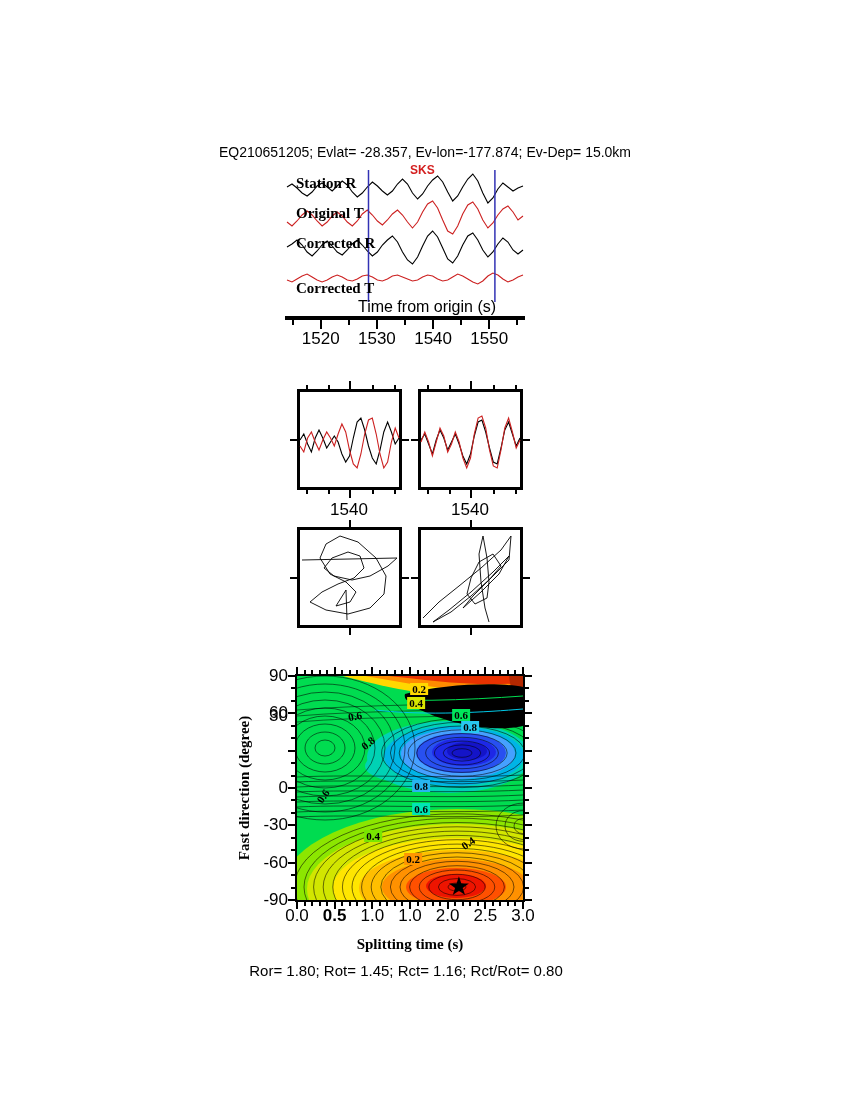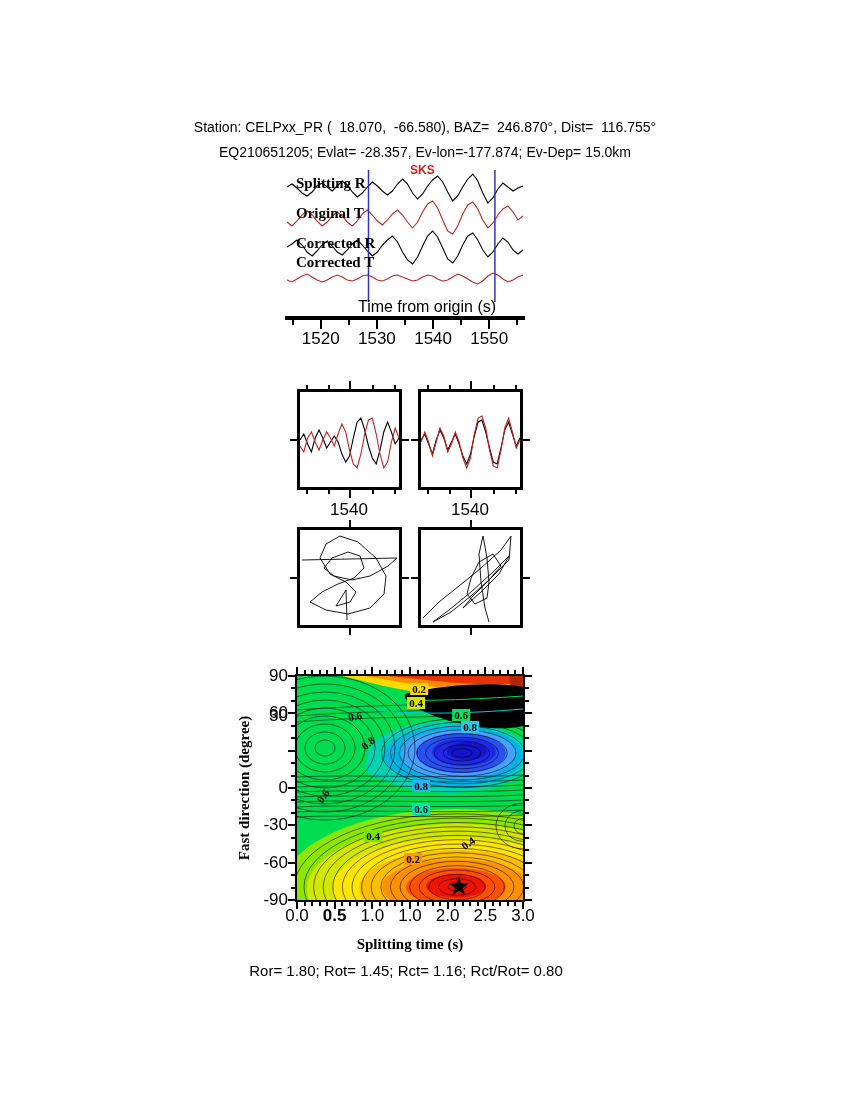--- a/index.html
+++ b/index.html
@@ -16,36 +16,35 @@
   .cl-label{position:absolute;font-family:"Liberation Serif",serif;font-weight:bold;font-size:11px;
             line-height:12px;padding:0 2px;white-space:nowrap;}
   #contour-wrap{position:absolute;left:295px;top:674px;width:226px;height:224px;border:2px solid #000;}
   #footer-line{position:absolute;left:0;top:962px;width:812px;text-align:center;font-size:15px;}
 </style>
 </head>
 <body>
 
 <div id="page">
 
-  <div class="hdr" style="top:119px">Station: CELPxx_PR (  18.070,  -66.580), BAZ=  246.870°, Dist=  116.755°</div>
   <div class="hdr" style="top:144px">EQ210651205; Evlat= -28.357, Ev-lon=-177.874; Ev-Dep= 15.0km</div>
 
   <div class="phase" style="left:410px;top:163px;color:#d42020">SKS</div>
   <svg id="seismo-svg" class="abs" style="left:287px;top:166px;overflow:visible" width="236" height="138">
       <polyline points="0.0,21.0 5.0,18.0 10.0,22.0 15.1,27.0 20.1,30.0 25.1,26.0 30.1,20.0 35.1,17.0 40.2,21.0 45.2,25.0 50.2,20.0 55.2,15.0 60.3,19.0 65.3,26.0 70.3,31.0 75.3,27.0 80.3,21.0 85.4,16.0 90.4,20.0 95.4,25.0 100.4,29.0 105.4,25.0 110.5,18.0 115.5,13.0 120.5,18.0 125.5,27.0 130.6,33.0 135.6,28.0 140.6,20.0 145.6,14.0 150.6,10.0 155.7,16.0 160.7,26.0 165.7,35.0 170.7,30.0 175.7,21.0 180.8,13.0 185.8,8.0 190.8,15.0 195.8,27.0 200.9,37.0 205.9,32.0 210.9,23.0 215.9,17.0 220.9,21.0 226.0,25.0 231.0,22.0 236.0,20.0" fill="none" stroke="#000000" stroke-width="1.1"></polyline>
       <polyline points="0.0,56.0 5.0,60.0 10.0,55.0 15.1,49.0 20.1,45.0 25.1,49.0 30.1,55.0 35.1,60.0 40.2,56.0 45.2,50.0 50.2,46.0 55.2,50.0 60.3,56.0 65.3,60.0 70.3,55.0 75.3,48.0 80.3,44.0 85.4,49.0 90.4,55.0 95.4,59.0 100.4,54.0 105.4,48.0 110.5,44.0 115.5,49.0 120.5,56.0 125.5,62.0 130.6,56.0 135.6,46.0 140.6,38.0 145.6,35.0 150.6,42.0 155.7,54.0 160.7,65.0 165.7,68.0 170.7,60.0 175.7,48.0 180.8,39.0 185.8,36.0 190.8,43.0 195.8,54.0 200.9,62.0 205.9,57.0 210.9,49.0 215.9,43.0 220.9,40.0 226.0,46.0 231.0,54.0 236.0,50.0" fill="none" stroke="#cc2020" stroke-width="1.1"></polyline>
       <polyline points="0.0,81.0 5.0,78.0 10.0,74.0 15.1,79.0 20.1,86.0 25.1,90.0 30.1,85.0 35.1,79.0 40.2,75.0 45.2,80.0 50.2,86.0 55.2,89.0 60.3,84.0 65.3,78.0 70.3,74.0 75.3,79.0 80.3,85.0 85.4,90.0 90.4,86.0 95.4,79.0 100.4,74.0 105.4,70.0 110.5,76.0 115.5,86.0 120.5,94.0 125.5,98.0 130.6,91.0 135.6,80.0 140.6,70.0 145.6,65.0 150.6,71.0 155.7,82.0 160.7,93.0 165.7,97.0 170.7,90.0 175.7,79.0 180.8,70.0 185.8,67.0 190.8,74.0 195.8,84.0 200.9,91.0 205.9,86.0 210.9,78.0 215.9,72.0 220.9,76.0 226.0,84.0 231.0,88.0 236.0,84.0" fill="none" stroke="#000000" stroke-width="1.1"></polyline>
       <polyline points="0.0,114.0 5.0,116.0 10.0,113.0 15.1,110.0 20.1,108.0 25.1,111.0 30.1,114.0 35.1,116.0 40.2,114.0 45.2,111.0 50.2,109.0 55.2,111.0 60.3,114.0 65.3,115.0 70.3,113.0 75.3,110.0 80.3,109.0 85.4,111.0 90.4,114.0 95.4,115.0 100.4,113.0 105.4,110.0 110.5,109.0 115.5,111.0 120.5,113.0 125.5,115.0 130.6,114.0 135.6,111.0 140.6,109.0 145.6,110.0 150.6,113.0 155.7,115.0 160.7,114.0 165.7,111.0 170.7,108.0 175.7,110.0 180.8,113.0 185.8,116.0 190.8,118.0 195.8,115.0 200.9,110.0 205.9,107.0 210.9,109.0 215.9,113.0 220.9,116.0 226.0,114.0 231.0,111.0 236.0,109.0" fill="none" stroke="#cc2020" stroke-width="1.1"></polyline>
       <line x1="81.5" y1="4" x2="81.5" y2="136" stroke="#3232b4" stroke-width="1.5"></line>
       <line x1="207.9" y1="4" x2="207.9" y2="136" stroke="#3232b4" stroke-width="1.5"></line>
     </svg>
-  <div class="trace-label" style="left:296px;top:175px">Splitting R</div>
+  <div class="trace-label" style="left:296px;top:175px">Station R</div>
   <div class="trace-label" style="left:296px;top:205px">Original T</div>
   <div class="trace-label" style="left:296px;top:235px">Corrected R</div>
-  <div class="trace-label" style="left:296px;top:254px">Corrected T</div>
+  <div class="trace-label" style="left:296px;top:280px">Corrected T</div>
   <div class="abs" style="left:327px;top:298px;width:200px;text-align:center;font-size:16px">Time from origin (s)</div>
   <div class="abs" style="left:285px;top:316px;width:240px;height:4px;background:#000"></div>
   <div id="time-ticks" class="abs" style="left:287px;top:320px;width:236px;height:36px">
       <div style="position: absolute; left: 4.61905px; top: 0px; width: 2px; height: 5px; background: rgb(0, 0, 0);"></div>
       <div style="position: absolute; left: 32.7143px; top: 0px; width: 2px; height: 9px; background: rgb(0, 0, 0);"></div>
       <div style="position: absolute; left: 13.7143px; top: 9px; width: 40px; text-align: center; font-size: 17px;">1520</div>
       <div style="position: absolute; left: 60.8095px; top: 0px; width: 2px; height: 5px; background: rgb(0, 0, 0);"></div>
       <div style="position: absolute; left: 88.9048px; top: 0px; width: 2px; height: 9px; background: rgb(0, 0, 0);"></div>
       <div style="position: absolute; left: 69.9048px; top: 9px; width: 40px; text-align: center; font-size: 17px;">1530</div>
       <div style="position: absolute; left: 117px; top: 0px; width: 2px; height: 5px; background: rgb(0, 0, 0);"></div>

